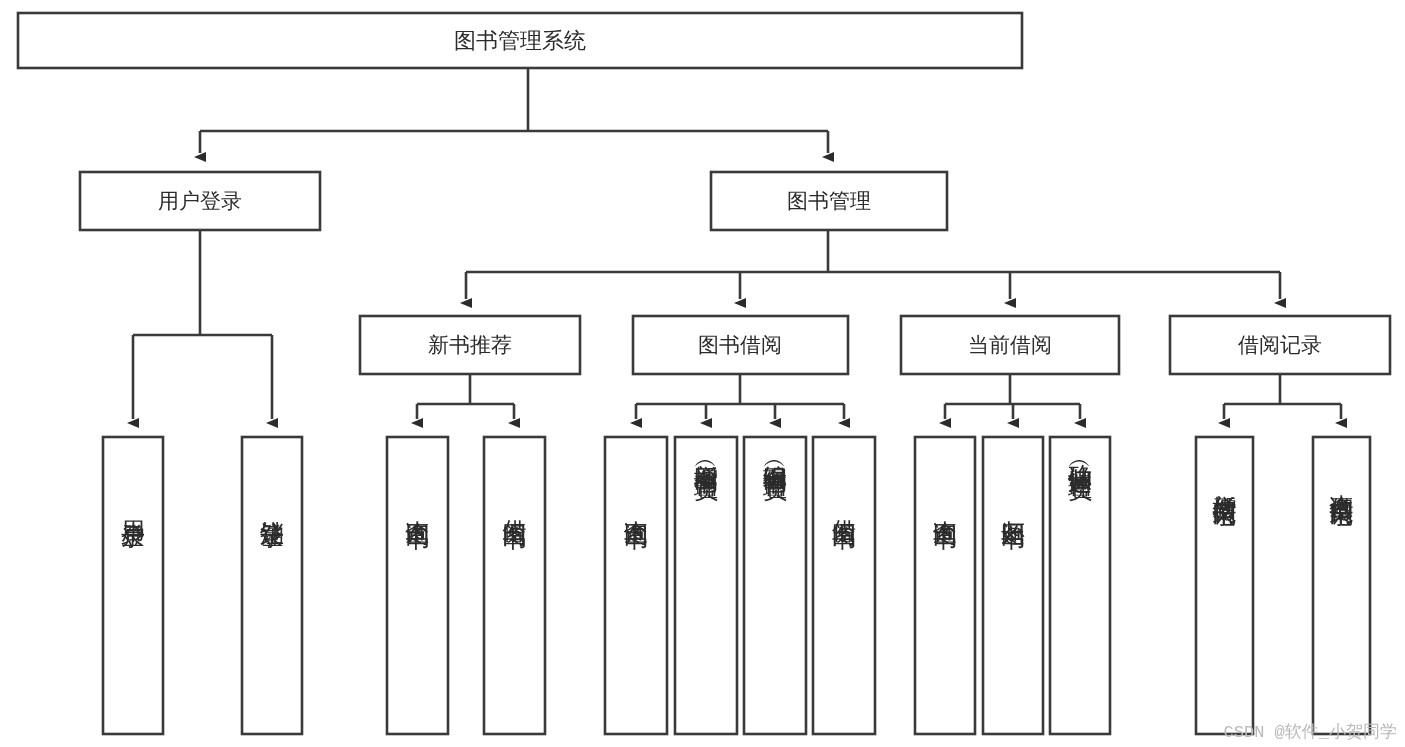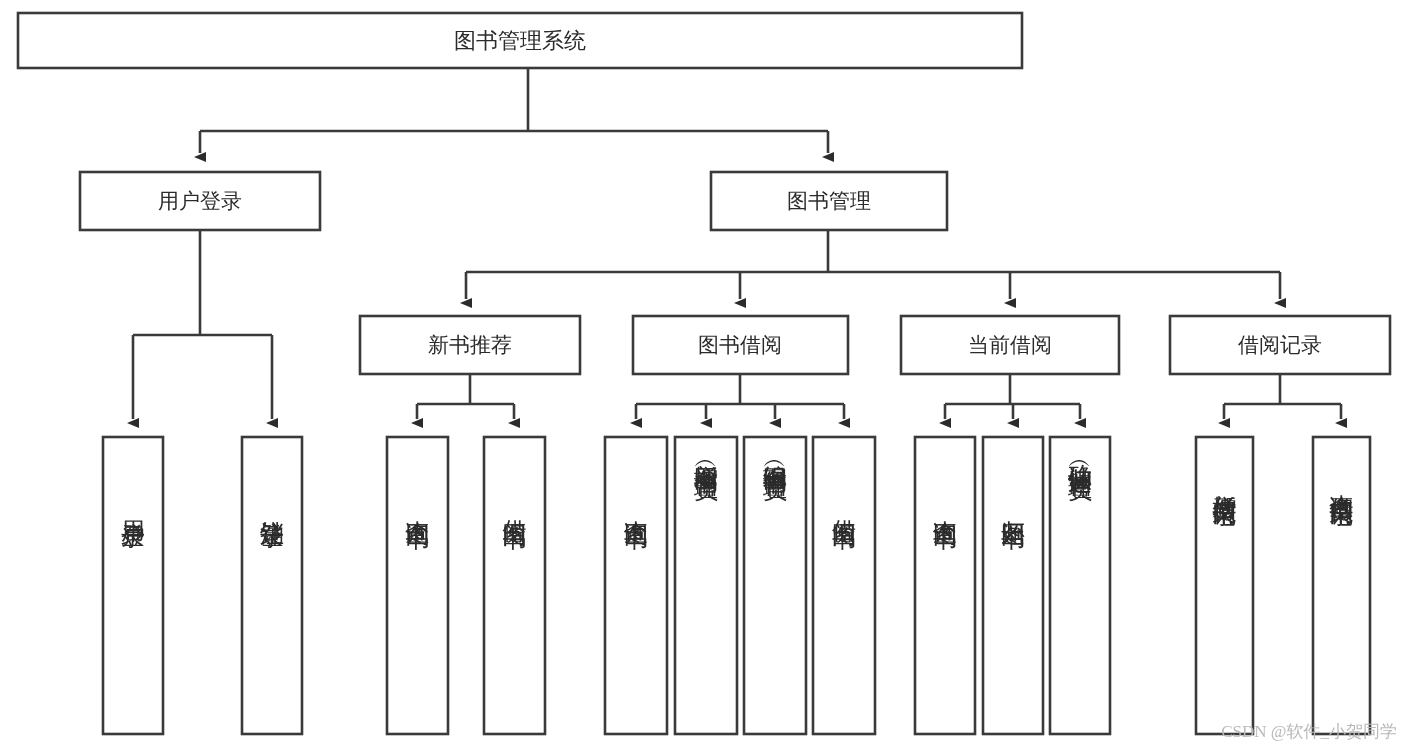--- a/index.html
+++ b/index.html
@@ -66,21 +66,21 @@
     font-size: 24px;
     line-height: 1;
     letter-spacing: 2px;
     color: #2b2b2b;
     white-space: nowrap;
   }
   .watermark {
     position: absolute;
     right: 8px;
     bottom: 4px;
-    font-family: Liberation Serif, serif;
+    font-family: Liberation Mono, monospace;
     font-size: 17px;
     color: #b9b9b9;
     white-space: nowrap;
   }
 </style>
 </head>
 <body>
 
 <div id="diagram-root">
 

